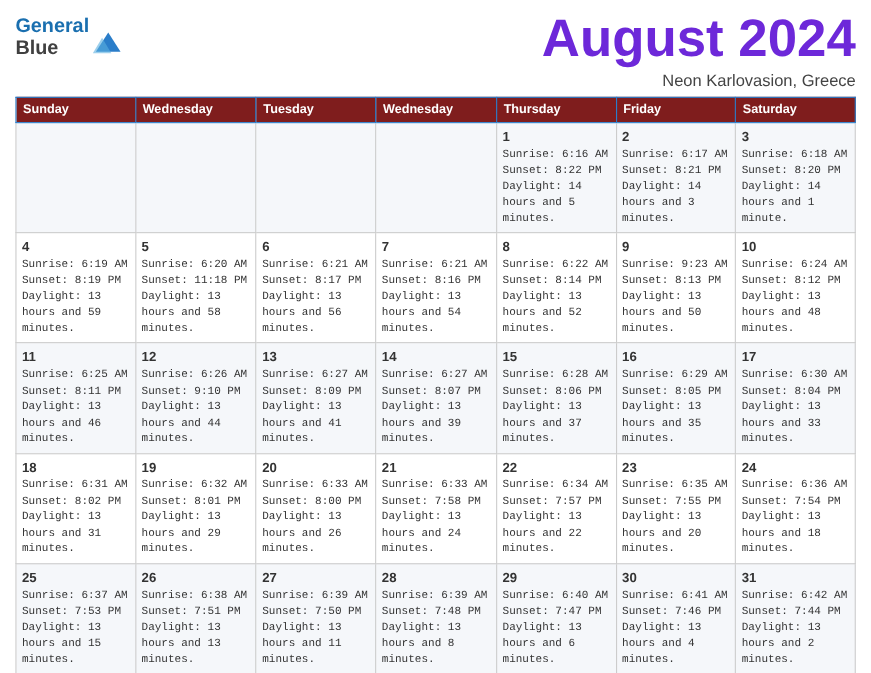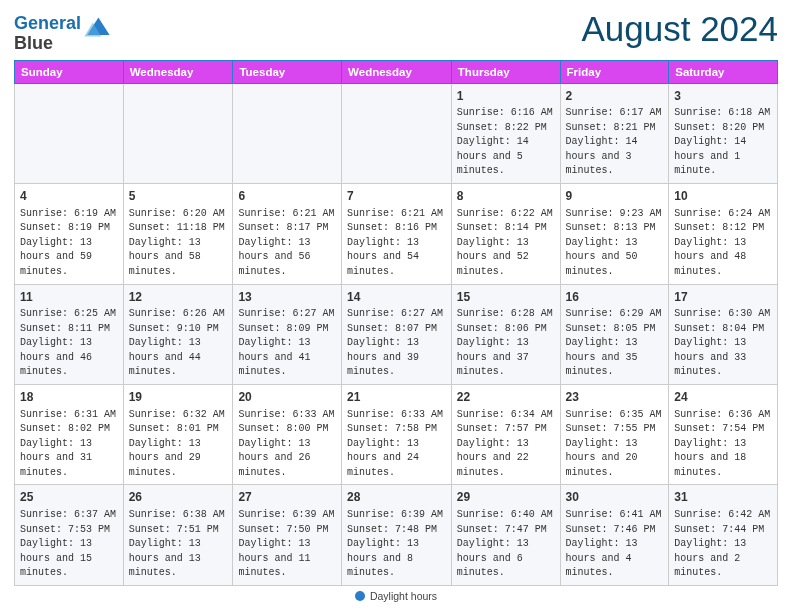--- a/index.html
+++ b/index.html
@@ -39,38 +39,38 @@
     }
     .logo-icon {
       width: 28px;
       height: 28px;
       margin-left: 2px;
     }
     .title-block {
       text-align: right;
     }
     .month-year {
-      font-size: 35px;
-      font-weight: normal;
-      color: #0c4a6e;
+      font-size: 48px;
+      font-weight: bold;
+      color: #6d28d9;
       line-height: 1.1;
     }
     .location {
       font-size: 15px;
       color: #444;
       margin-top: 2px;
     }
     .calendar-table {
       width: 100%;
       border-collapse: collapse;
       flex: 1;
       font-size: 10.5px;
     }
     .calendar-table thead tr th {
-      background: #d946ef;
+      background: #7f1d1d;
       color: #fff;
       text-align: left;
       padding: 5px 6px;
       font-size: 11.5px;
       font-weight: bold;
       border: 1px solid #2a7dc9;
     }
     .calendar-table tbody tr td {
       border: 1px solid #ccc;
       vertical-align: top;
@@ -120,34 +120,35 @@
       vertical-align: middle;
     }
   </style>
 </head>
 <body>
 
 <div class="page">
   <div class="header">
     <div class="logo">
       <div>
-        <div style="display:flex;align-items:flex-start;">
+        <div style="display:flex;align-items:flex-end;">
           <span class="logo-text">
             <span>General</span><br>
             <span style="color:#404040;">Blue</span>
           </span>
           <svg class="logo-icon" viewBox="0 0 40 40">
             <polygon points="22,5 38,30 6,30" fill="#2a7dc9"></polygon>
             <polygon points="14,12 26,32 2,32" fill="#5aafe0" opacity="0.6"></polygon>
           </svg>
         </div>
       </div>
     </div>
     <div class="title-block">
       <div class="month-year">August 2024</div>
+      <div class="location">Neon Karlovasion, Greece</div>
     </div>
   </div>
 
   <table class="calendar-table">
     <thead>
       <tr>
         <th>Sunday</th>
         <th>Wednesday</th>
         <th>Tuesday</th>
         <th>Wednesday</th>

